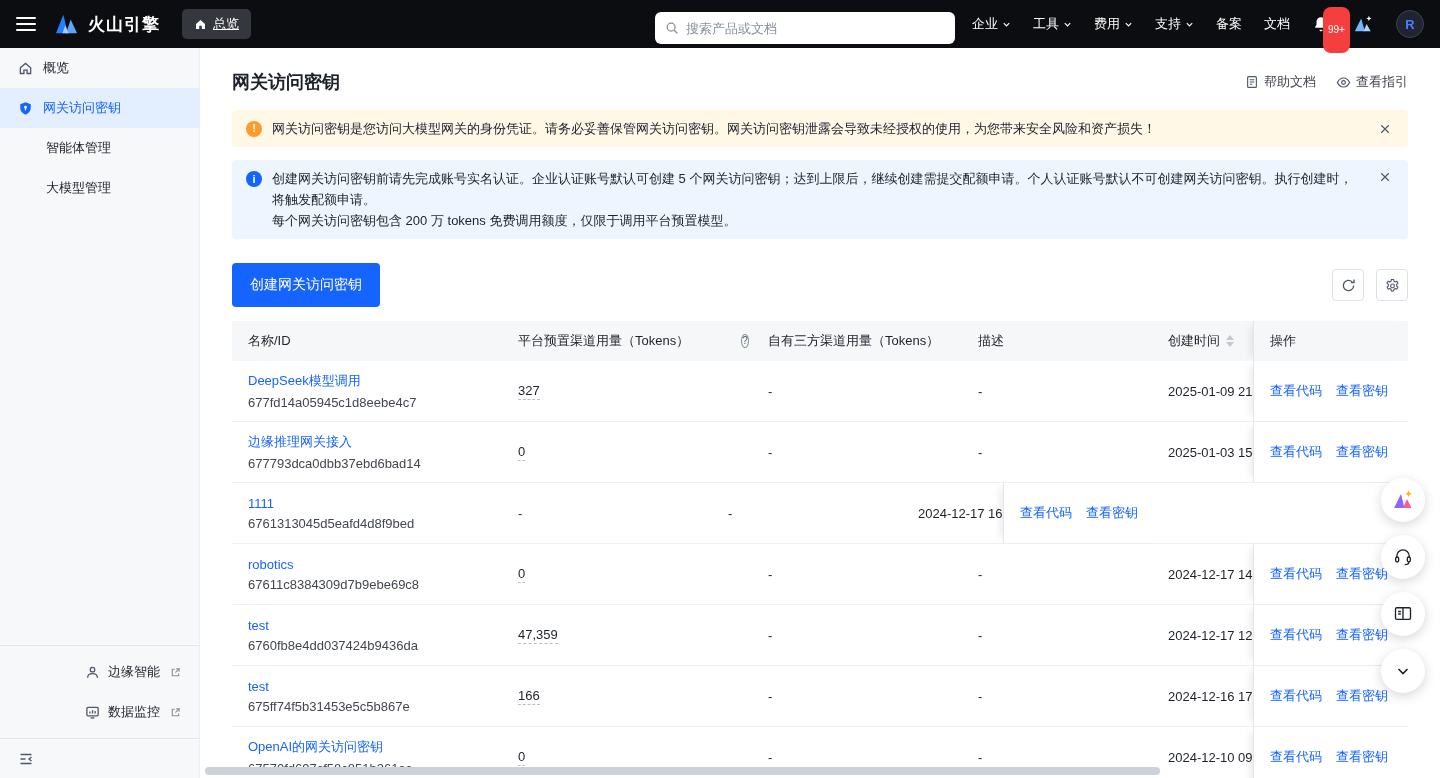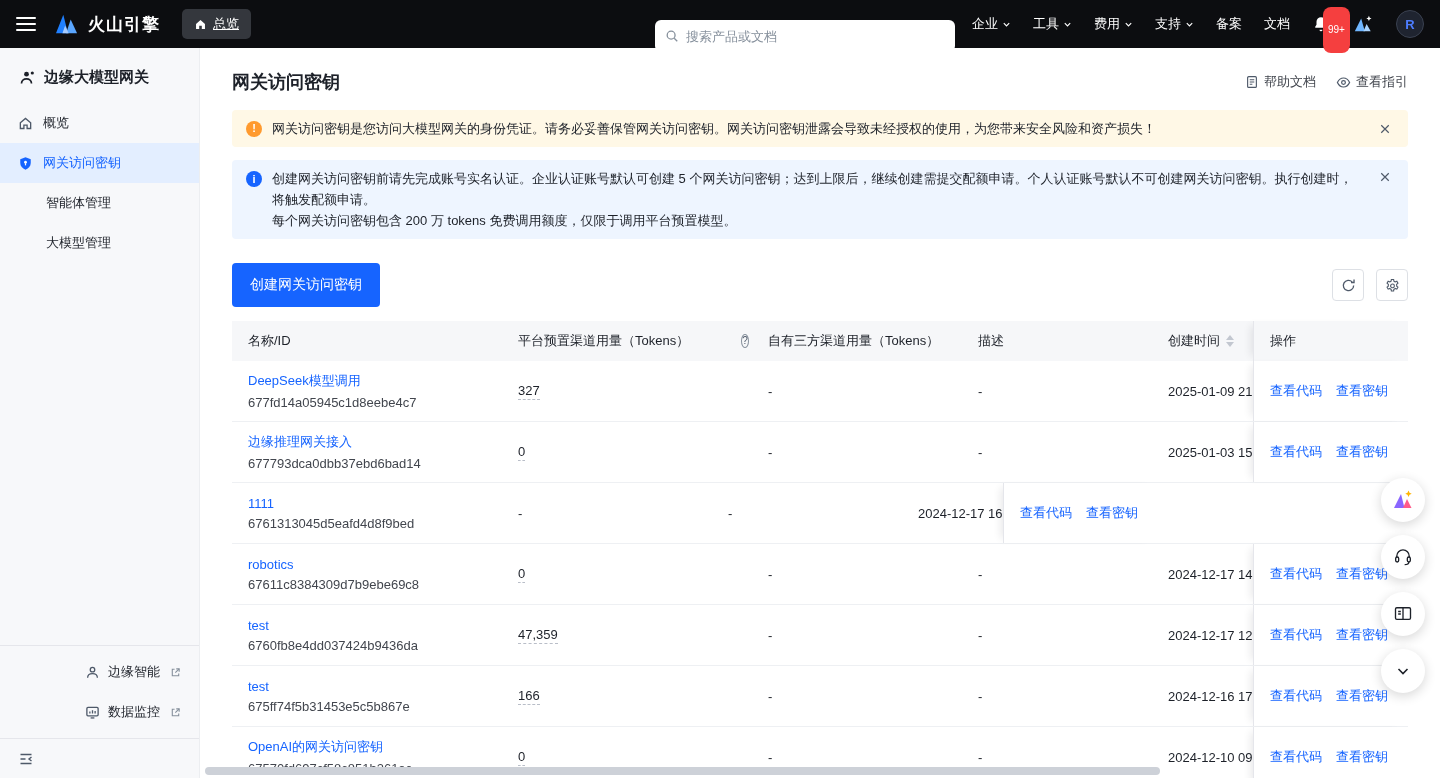--- a/index.html
+++ b/index.html
@@ -7,21 +7,21 @@
     font-family:"Liberation Sans","DejaVu Sans",sans-serif; }
   a { text-decoration:none; cursor:pointer; }
   svg { display:block; }
 
   
   .topnav { height:48px; background:#0c0d10; display:flex; align-items:center; padding:0 16px; position:relative; z-index:50; }
   .hamburger { width:20px; display:flex; flex-direction:column; gap:4px; margin-right:18px; cursor:pointer; }
   .hamburger span { height:2px; background:#fff; border-radius:1px; }
   .brand { display:flex; align-items:center; gap:8px; color:#fff; font-size:17px; font-weight:bold; letter-spacing:1px; cursor:pointer; }
   .overview-pill { margin-left:22px; background:#34373d; border-radius:5px; height:30px; display:flex; align-items:center; gap:6px; padding:0 12px; color:#fff; font-size:13px; cursor:pointer;text-decoration:underline; }
-  .nav-search { position:absolute; left:655px; top:20px; width:300px; height:32px; background:#fff; border-radius:6px; display:flex; align-items:center; padding:0 10px; gap:7px; }
+  .nav-search { position:absolute; left:655px; top:12px; width:300px; height:32px; background:#fff; border-radius:6px; display:flex; align-items:center; padding:0 10px; gap:7px; }
   .nav-search input { border:none; outline:none; flex:1; font-size:13px; color:#1d2129; background:transparent; font-family:inherit; }
   .nav-search input::placeholder { color:#86909c; }
   .nav-right { margin-left:auto; display:flex; align-items:center; gap:22px; color:#fff; font-size:13px; }
   .nav-menu { display:flex; align-items:center; gap:4px; cursor:pointer; white-space:nowrap; }
   .nav-link { cursor:pointer; white-space:nowrap; }
   .nav-bell { position:relative; cursor:pointer; }
   .nav-badge { position:absolute; top:-8px; left:11px; background:#f53f3f; color:#fff; font-size:10px; line-height:14px; padding:16px 5px; border-radius:8px; white-space:nowrap; }
   .avatar { width:28px; height:28px; border-radius:50%; background:#1f2430; color:#4d7dff; display:flex; align-items:center; justify-content:center; font-size:13px; font-weight:bold; border:1px solid #3a4150; cursor:pointer; }
 
   
@@ -172,28 +172,20 @@
     </div>
     <div class="avatar">
         <span>R</span>
       </div>
   </nav>
 </header>
 
 <div class="layout">
 
   <aside class="sidebar">
-    <div class="sidebar-title">
-      <svg width="18" height="18" viewBox="0 0 18 18">
-        <circle cx="8.5" cy="5.2" r="2.4" fill="#1d2129"></circle>
-        <path d="M3.5 14.5c0-2.9 2.2-4.7 5-4.7s5 1.8 5 4.7" stroke="#1d2129" stroke-width="1.7" fill="none"></path>
-        <circle cx="14.3" cy="4" r="1.6" fill="#1d2129"></circle>
-      </svg>
-      <span>边缘大模型网关</span>
-    </div>
 
     <nav>
       <div class="menu-item">
         <svg width="15" height="15" viewBox="0 0 16 16" fill="none" stroke="#4e5969" stroke-width="1.4">
             <path d="M2.5 7.3 L8 2.6 L13.5 7.3 V13.3 H9.7 V9.8 H6.3 V13.3 H2.5 Z"></path>
           </svg>
         <span>概览</span>
       </div>
       <div class="menu-item active">
         <svg width="15" height="15" viewBox="0 0 16 16">

